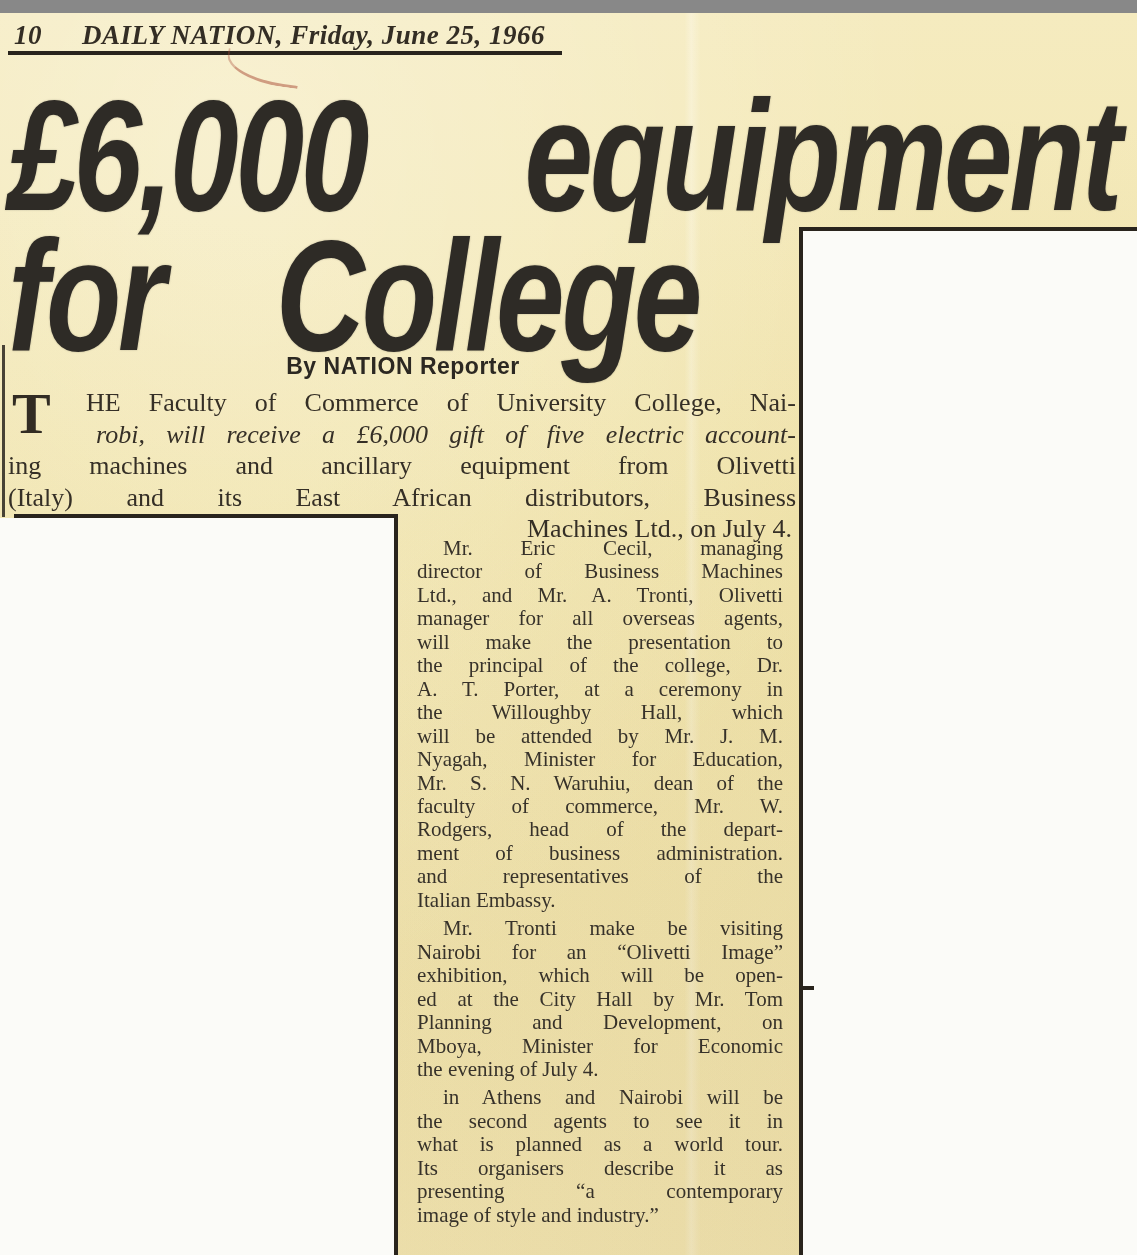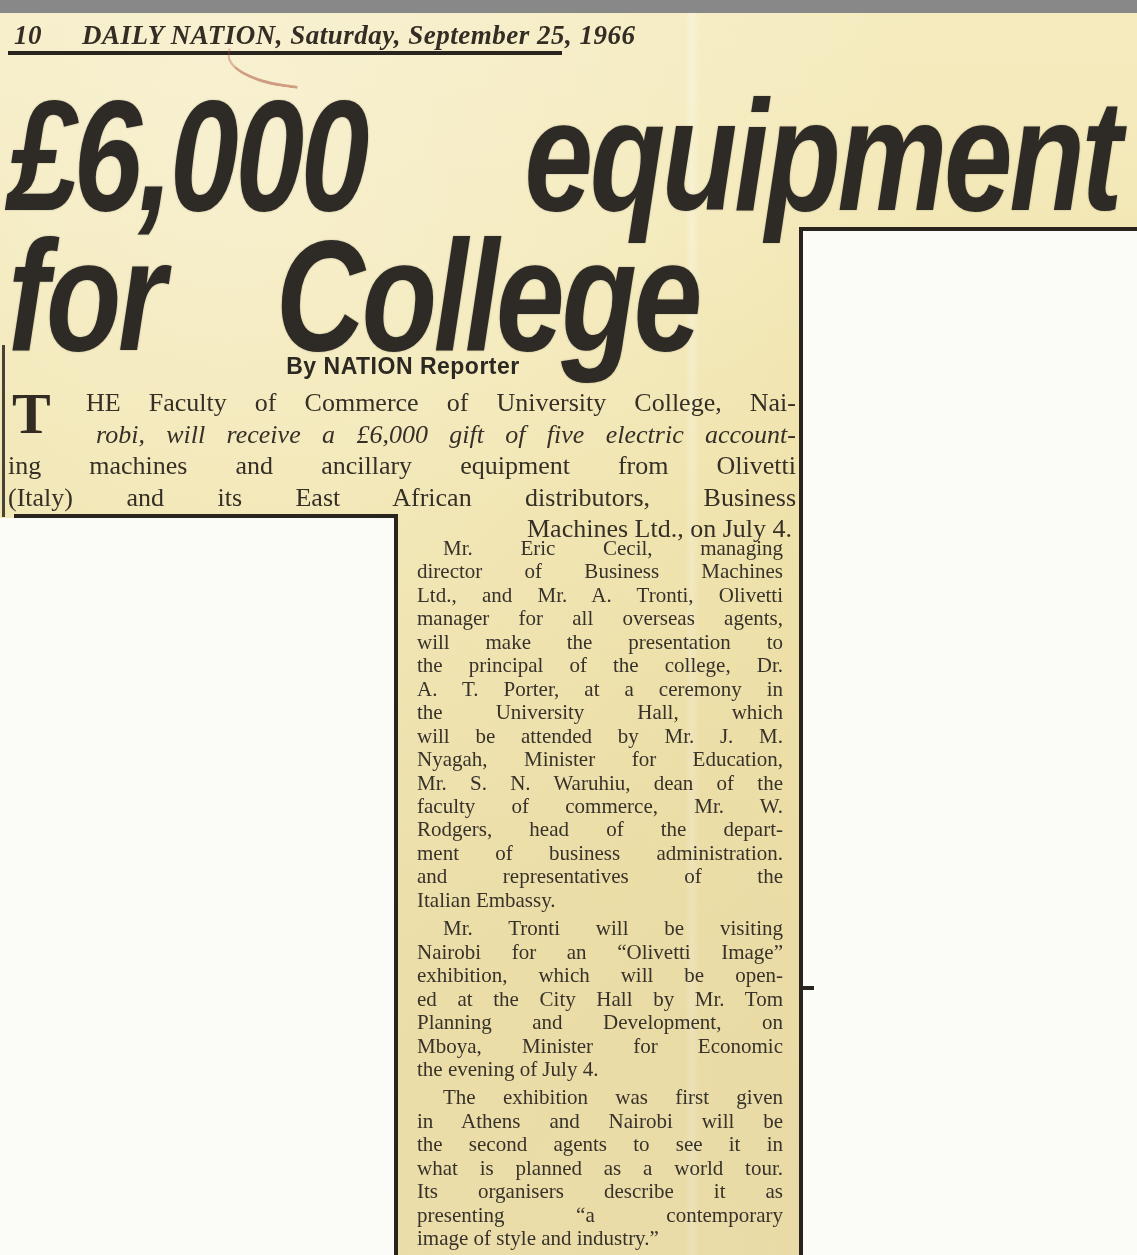--- a/index.html
+++ b/index.html
@@ -75,21 +75,21 @@
 
   <div class="rule rule-right-h"></div>
   <div class="rule rule-right-v"></div>
   <div class="rule rule-left-h"></div>
   <div class="rule rule-left-v"></div>
   <div class="rule rule-edge"></div>
   <div class="rule rule-notch"></div>
 
   <div class="masthead">
     <span>10</span>
-    <span>DAILY NATION, Saturday, September 25, 1966</span>
+    <span>DAILY NATION, Friday, June 25, 1966</span>
   </div>
   <div class="rule rule-masthead"></div>
   <div class="artifact"></div>
 
   <div class="hl hl1">
     <span>£6,000</span>
     <span>equipment</span>
   </div>
   <div class="hl hl2">
     <span>for</span>
@@ -109,41 +109,40 @@
 
   <div class="column">
     <div class="para">
         <div class="tl tl-0">Mr. Eric Cecil, managing</div>
         <div class="tl tl-1">director of Business Machines</div>
         <div class="tl tl-2">Ltd., and Mr. A. Tronti, Olivetti</div>
         <div class="tl tl-3">manager for all overseas agents,</div>
         <div class="tl tl-4">will make the presentation to</div>
         <div class="tl tl-5">the principal of the college, Dr.</div>
         <div class="tl tl-6">A. T. Porter, at a ceremony in</div>
-        <div class="tl tl-7">the University Hall, which</div>
+        <div class="tl tl-7">the Willoughby Hall, which</div>
         <div class="tl tl-8">will be attended by Mr. J. M.</div>
         <div class="tl tl-9">Nyagah, Minister for Education,</div>
         <div class="tl tl-10">Mr. S. N. Waruhiu, dean of the</div>
         <div class="tl tl-11">faculty of commerce, Mr. W.</div>
         <div class="tl tl-12">Rodgers, head of the depart-</div>
         <div class="tl tl-13">ment of business administration.</div>
         <div class="tl tl-14">and representatives of the</div>
         <div class="tl tl-15">Italian Embassy.</div>
       </div>
     <div class="para">
-        <div class="tl tl-0">Mr. Tronti will be visiting</div>
+        <div class="tl tl-0">Mr. Tronti make be visiting</div>
         <div class="tl tl-1">Nairobi for an “Olivetti Image”</div>
         <div class="tl tl-2">exhibition, which will be open-</div>
         <div class="tl tl-3">ed at the City Hall by Mr. Tom</div>
         <div class="tl tl-5">Planning and Development, on</div>
         <div class="tl tl-4">Mboya, Minister for Economic</div>
         <div class="tl tl-6">the evening of July 4.</div>
       </div>
     <div class="para">
-        <div class="tl tl-0">The exhibition was first given</div>
         <div class="tl tl-1">in Athens and Nairobi will be</div>
         <div class="tl tl-2">the second agents to see it in</div>
         <div class="tl tl-3">what is planned as a world tour.</div>
         <div class="tl tl-4">Its organisers describe it as</div>
         <div class="tl tl-5">presenting “a contemporary</div>
         <div class="tl tl-6">image of style and industry.”</div>
       </div>
   </div>
 
   <div class="rule rule-bottom"></div>

